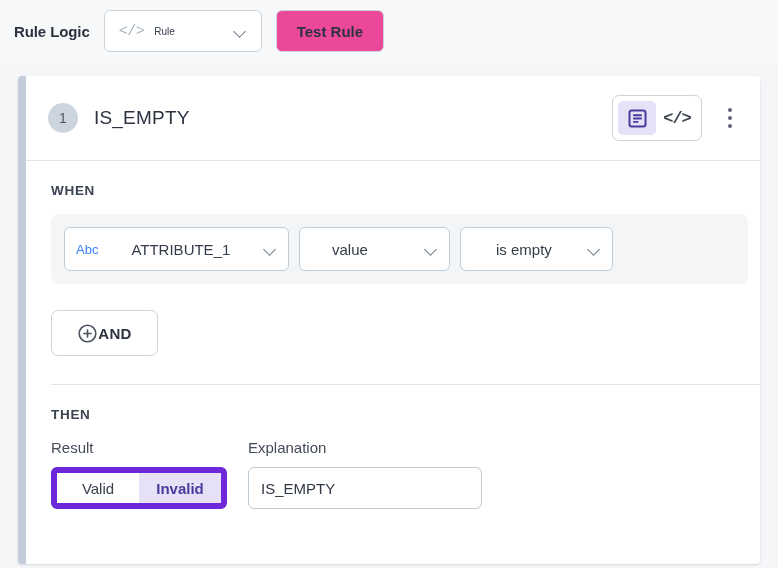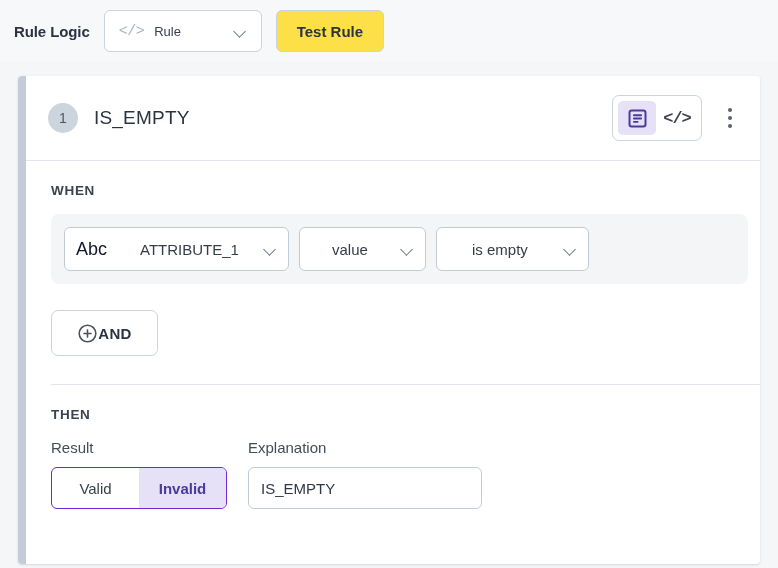--- a/index.html
+++ b/index.html
@@ -49,28 +49,28 @@
   }
 
   .rule-select .code-glyph {
     color: #a8b4bf;
     font-size: 15px;
     font-family: "Liberation Mono", monospace;
     letter-spacing: -0.5px;
   }
 
   .rule-select .sel-label {
-    font-size: 13px;
+    font-size: 10px;
     color: #37404d;
     flex: 1;
   }
 
   .test-rule-btn {
     height: 42px;
-    background: #fde047;
+    background: #ec4899;
     border: 1px solid #c9d4dc;
     border-radius: 6px;
     padding: 0 20px;
     font-size: 15px;
     font-weight: bold;
     color: #2c3340;
     font-family: "Liberation Sans", sans-serif;
     cursor: pointer;
   }
 
@@ -240,32 +240,32 @@
     background: #ffffff;
     border: 1px solid #bfccd6;
     border-radius: 6px;
     display: flex;
     align-items: center;
     padding: 0 11px;
     gap: 9px;
     cursor: pointer;
   }
   .field .prefix {
-    font-size: 18px;
-    color: #0f172a;
+    font-size: 13px;
+    color: #3b82f6;
   }
   .field .fval {
     font-size: 15px;
     color: #333c48;
     white-space: nowrap;
     margin-left: 24px;
   }
   .field.attr { width: 225px; }
   .field.attr .fval { flex: 1; }
-  .field.prop { width: 127px; padding-left: 8px; }
+  .field.prop { width: 151px; padding-left: 8px; }
   .field.prop .fval { flex: 1; }
   .field.op { width: 153px; }
   .field.op .fval { flex: 1; }
 
   .and-btn {
     margin-top: 26px;
     height: 46px;
     width: 107px;
     background: #ffffff;
     border: 1px solid #c9d4dc;
@@ -313,21 +313,21 @@
     font-family: "Liberation Serif", serif;
     display: inline-flex;
     align-items: center;
     justify-content: center;
     line-height: 1;
     flex: none;
   }
 
   .segmented {
     height: 42px;
-    border: 1px solid #6d28d9;
+    border: 6px solid #6d28d9;
     border-radius: 6px;
     display: flex;
     align-items: stretch;
     overflow: hidden;
     background: #ffffff;
     width: 176px;
   }
   .segmented .seg {
     flex: 1;
     display: flex;

